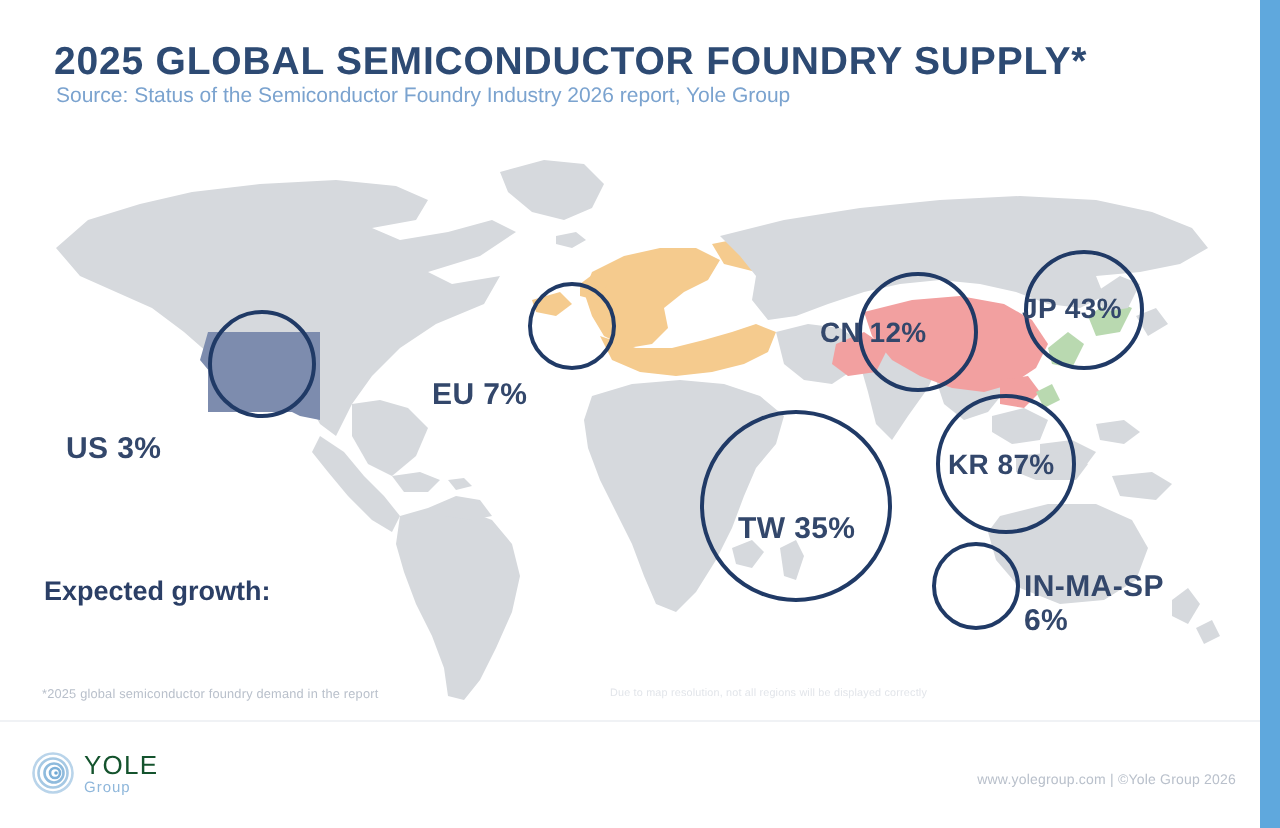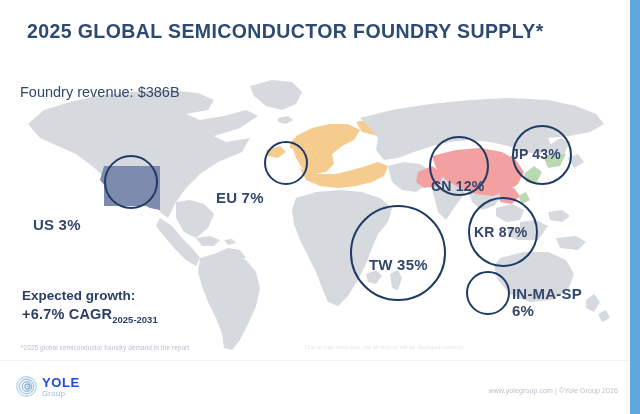--- a/index.html
+++ b/index.html
@@ -61,35 +61,36 @@
     white-space:nowrap;letter-spacing:.2px;
   }
   .blabel.sm{font-size:14px;}
   .blabel.two{line-height:1.15;}
 
   
   .footer-line{position:absolute;left:0;top:360px;width:630px;height:1px;background:#f0f2f5;}
   .logo{position:absolute;left:16px;top:376px;display:flex;align-items:center;}
   .logo-mark{width:21px;height:21px;flex:0 0 auto;}
   .logo-text{margin-left:5px;line-height:1;}
-  .logo-name{font-size:13px;font-weight:700;color:#1d4ed8;letter-spacing:.6px;text-align:center;}
+  .logo-name{font-size:13px;font-weight:400;color:#14532d;letter-spacing:.6px;text-align:center;}
   .logo-sub{font-size:7.5px;font-weight:400;color:#8fb7db;letter-spacing:.5px;margin-top:1px;}
   .copyright{
     position:absolute;right:22px;top:387px;
     font-size:7px;color:#b9c0cb;white-space:nowrap;letter-spacing:.1px;
   }
 </style>
 </head>
 <body>
 
 <div id="slide">
 
   <div class="accent-bar"></div>
 
   <div class="title">2025 GLOBAL SEMICONDUCTOR FOUNDRY SUPPLY*</div>
+  <div class="subtitle">Source: Status of the Semiconductor Foundry Industry 2026 report, Yole Group</div>
 
   <div class="map">
     <svg width="630" height="290" viewBox="0 0 630 290" xmlns="http://www.w3.org/2000/svg">
       <g fill="#d6d9dd">
 
         <path d="M28,62 L44,48 L70,40 L96,34 L130,30 L168,28 L198,31 L214,38 L208,48 L186,52
                  L200,58 L224,54 L246,48 L258,54 L240,66 L214,74 L226,80 L250,76 L242,90
                  L218,100 L200,112 L186,126 L176,140 L168,156 L160,150 L150,132 L140,124
                  L124,124 L108,118 L92,104 L76,92 L58,84 L40,76 Z"></path>
         <path d="M176,140 L190,138 L204,142 L214,152 L208,166 L196,176 L184,170 L176,156 Z"></path>
@@ -165,39 +166,37 @@
         <path d="M556,176 L576,174 L586,180 L578,188 L560,186 Z"></path>
 
         <g fill="#7d8cae">
           <path d="M104,104 L160,104 L160,148 L150,146 L138,140 L124,136 L110,130 L100,118 Z"></path>
           <rect x="104" y="104" width="56" height="40"></rect>
         </g>
       </g>
     </svg>
   </div>
 
-  <div class="revenue">Foundry revenue: $386B</div>
 
   <div class="growth">
     <div class="l1">Expected growth:</div>
-    <div class="l2"><span>+6.7% CAGR</span><sub>2025-2031</sub></div>
   </div>
 
   <div class="footnote">*2025 global semiconductor foundry demand in the report</div>
   <div class="mapnote">Due to map resolution, not all regions will be displayed correctly</div>
 
   <div>
     <div class="bubble" style="left:350px;top:205px;width:96px;height:96px;"></div>
     <div class="blabel" style="left:369px;top:245px;margin-top:11px;">TW 35%</div>
 
     <div class="bubble" style="left:468px;top:197px;width:70px;height:70px;"></div>
     <div class="blabel sm" style="left:474px;top:224px;">KR 87%</div>
 
     <div class="bubble" style="left:429px;top:136px;width:60px;height:60px;"></div>
-    <div class="blabel sm" style="left:431px;top:158px;margin-top:20px;">CN 12%</div>
+    <div class="blabel sm" style="left:410px;top:158px;">CN 12%</div>
 
     <div class="bubble" style="left:512px;top:125px;width:60px;height:60px;"></div>
     <div class="blabel sm" style="left:511px;top:146px;">JP 43%</div>
 
     <div class="bubble" style="left:104px;top:155px;width:54px;height:54px;"></div>
     <div class="blabel" style="left:33px;top:216px;">US 3%</div>
 
     <div class="bubble" style="left:264px;top:141px;width:44px;height:44px;"></div>
     <div class="blabel" style="left:216px;top:189px;text-align:right;">EU 7%</div>
 

